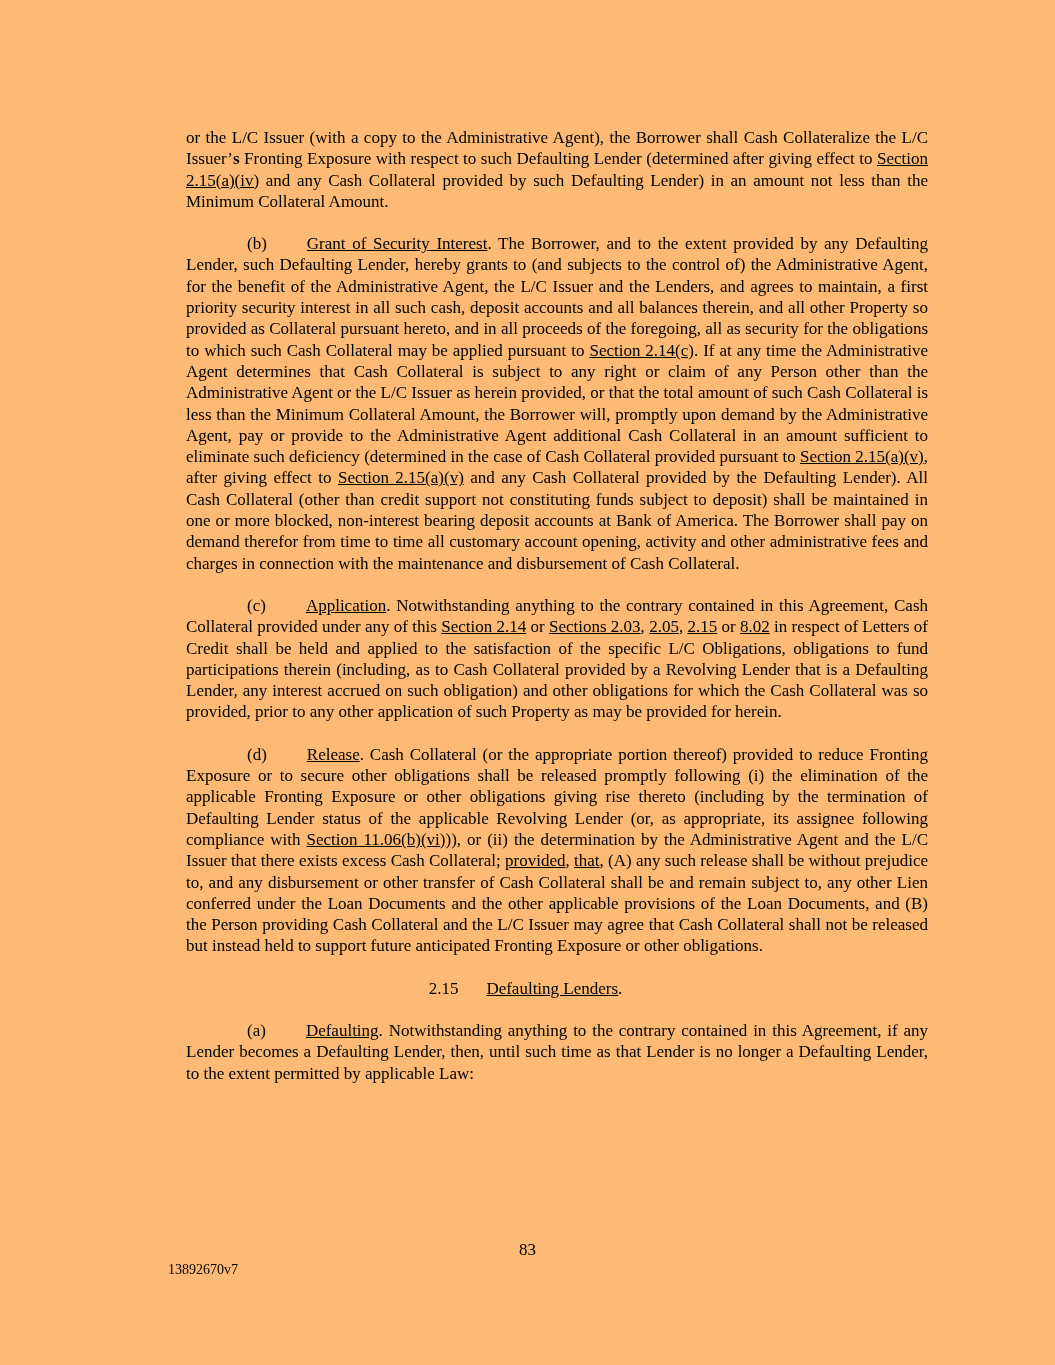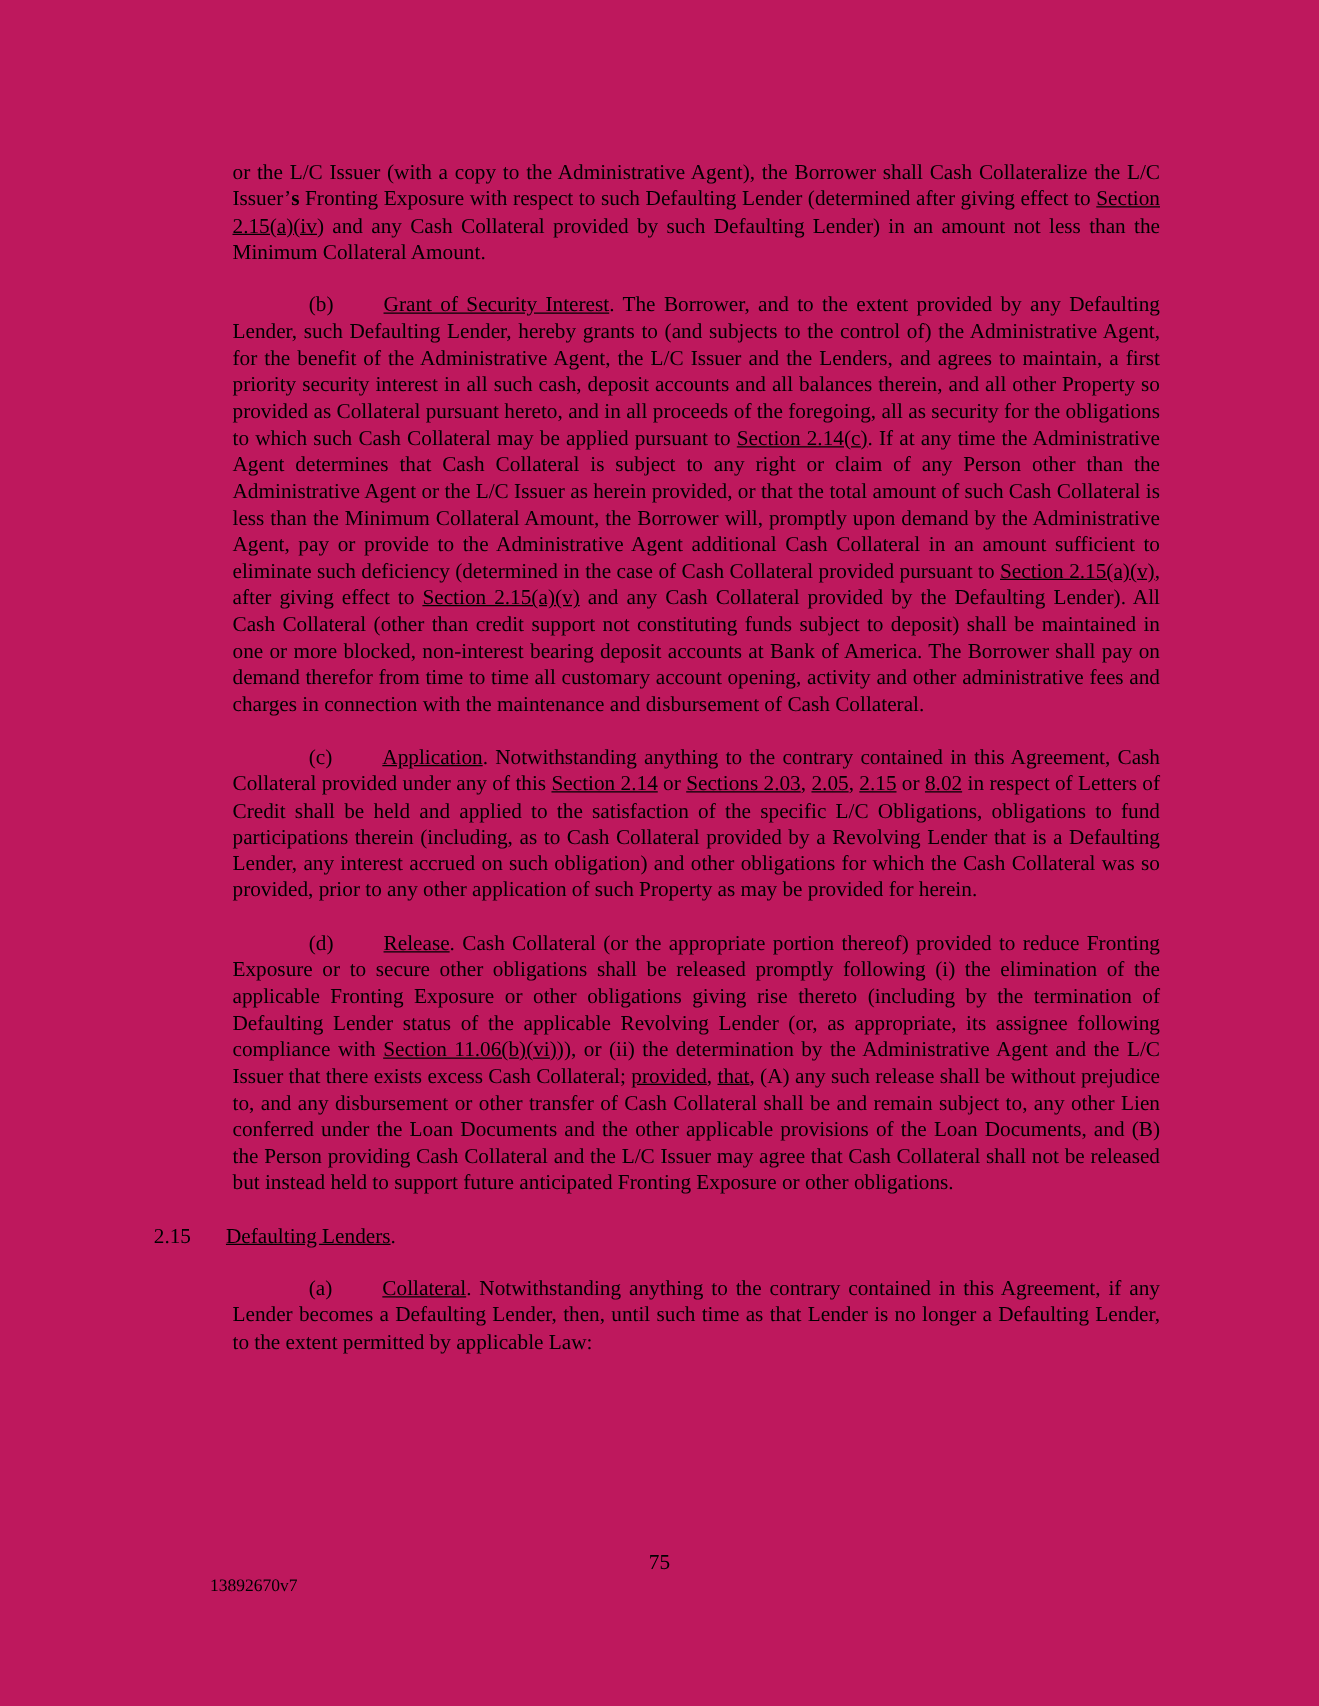--- a/index.html
+++ b/index.html
@@ -5,33 +5,33 @@
   * { margin: 0; padding: 0; box-sizing: border-box; }
   html, body { background: #ffffff; }
   body {
     width: 1055px;
     height: 1365px;
     position: relative;
     overflow: hidden;
     font-family: "Liberation Serif", "DejaVu Serif", serif;
     color: #000;
   }
-  .page { position: absolute; inset: 0; background: #be185d; }
+  .page { position: absolute; inset: 0; background: #fdba74; }
   .content {
     position: absolute;
     left: 186px;
     top: 127px;
     width: 742px;
     font-size: 17px;
     line-height: 21.3px;
     text-align: justify;
   }
   .para { margin-bottom: 21px; }
   .para.sub { text-indent: 61px; }
-  .para.section { text-indent: -63px; text-align: left; }
+  .para.section { text-indent: -63px; text-align: center; }
   .u { text-decoration: underline; }
   .b { font-weight: bold; }
   .tab { display: inline-block; text-indent: 0; }
   .sub .tab { width: 40px; }
   .section .tab { width: 28px; }
   .page-number {
     position: absolute;
     top: 1240px;
     left: 0;
     width: 1055px;
@@ -49,17 +49,17 @@
 </head>
 <body>
 
 <div class="page">
   <div class="content">
       <p class="para"><span class="">or the L/C Issuer (with a copy to the Administrative Agent), the Borrower shall Cash Collateralize the L/C Issuer’</span><span class="b">s</span><span class=""> Fronting Exposure with respect to such Defaulting Lender (determined after giving effect to </span><span class="u">Section 2.15(a)(iv)</span><span class=""> and any Cash Collateral provided by such Defaulting Lender) in an amount not less than the Minimum Collateral Amount.</span></p>
       <p class="para sub"><span class="">(b)</span><span class="tab"></span><span class="u">Grant of Security Interest</span><span class="">.  The Borrower, and to the extent provided by any Defaulting Lender, such Defaulting Lender, hereby grants to (and subjects to the control of) the Administrative Agent, for the benefit of the Administrative Agent, the L/C Issuer and the Lenders, and agrees to maintain, a first priority security interest in all such cash, deposit accounts and all balances therein, and all other Property so provided as Collateral pursuant hereto, and in all proceeds of the foregoing, all as security for the obligations to which such Cash Collateral may be applied pursuant to </span><span class="u">Section 2.14(c)</span><span class="">.  If at any time the Administrative Agent determines that Cash Collateral is subject to any right or claim of any Person other than the Administrative Agent or the L/C Issuer as herein provided, or that the total amount of such Cash Collateral is less than the Minimum Collateral Amount, the Borrower will, promptly upon demand by the Administrative Agent, pay or provide to the Administrative Agent additional Cash Collateral in an amount sufficient to eliminate such deficiency (determined in the case of Cash Collateral provided pursuant to </span><span class="u">Section 2.15(a)(v)</span><span class="">, after giving effect to </span><span class="u">Section 2.15(a)(v)</span><span class=""> and any Cash Collateral provided by the Defaulting Lender). All Cash Collateral (other than credit support not constituting funds subject to deposit) shall be maintained in one or more blocked, non-interest bearing deposit accounts at Bank of America.  The Borrower shall pay on demand therefor from time to time all customary account opening, activity and other administrative fees and charges in connection with the maintenance and disbursement of Cash Collateral.</span></p>
       <p class="para sub"><span class="">(c)</span><span class="tab"></span><span class="u">Application</span><span class="">.  Notwithstanding anything to the contrary contained in this Agreement, Cash Collateral provided under any of this </span><span class="u">Section 2.14</span><span class=""> or </span><span class="u">Sections 2.03</span><span class="">, </span><span class="u">2.05</span><span class="">, </span><span class="u">2.15</span><span class=""> or </span><span class="u">8.02</span><span class=""> in respect of Letters of Credit shall be held and applied to the satisfaction of the specific L/C Obligations, obligations to fund participations therein (including, as to Cash Collateral provided by a Revolving Lender that is a Defaulting Lender, any interest accrued on such obligation) and other obligations for which the Cash Collateral was so provided, prior to any other application of such Property as may be provided for herein.</span></p>
       <p class="para sub"><span class="">(d)</span><span class="tab"></span><span class="u">Release</span><span class="">.  Cash Collateral (or the appropriate portion thereof) provided to reduce Fronting Exposure or to secure other obligations shall be released promptly following (i) the elimination of the applicable Fronting Exposure or other obligations giving rise thereto (including by the termination of Defaulting Lender status of the applicable Revolving Lender (or, as appropriate, its assignee following compliance with </span><span class="u">Section 11.06(b)(vi)</span><span class="">)), or (ii) the determination by the Administrative Agent and the L/C Issuer that there exists excess Cash Collateral; </span><span class="u">provided</span><span class="">, </span><span class="u">that</span><span class="">, (A) any such release shall be without prejudice to, and any disbursement or other transfer of Cash Collateral shall be and remain subject to, any other Lien conferred under the Loan Documents and the other applicable provisions of the Loan Documents, and (B) the Person providing Cash Collateral and the L/C Issuer may agree that Cash Collateral shall not be released but instead held to support future anticipated Fronting Exposure or other obligations.</span></p>
       <p class="para section"><span class="">2.15</span><span class="tab"></span><span class="u">Defaulting Lenders</span><span class="">.</span></p>
-      <p class="para sub"><span class="">(a)</span><span class="tab"></span><span class="u">Collateral</span><span class="">.  Notwithstanding anything to the contrary contained in this Agreement, if any Lender becomes a Defaulting Lender, then, until such time as that Lender is no longer a Defaulting Lender, to the extent permitted by applicable Law:</span></p>
+      <p class="para sub"><span class="">(a)</span><span class="tab"></span><span class="u">Defaulting</span><span class="">.  Notwithstanding anything to the contrary contained in this Agreement, if any Lender becomes a Defaulting Lender, then, until such time as that Lender is no longer a Defaulting Lender, to the extent permitted by applicable Law:</span></p>
     </div>
-  <div class="page-number">75</div>
+  <div class="page-number">83</div>
   <div class="doc-id">13892670v7</div>
 </div>
 
 </body></html>

